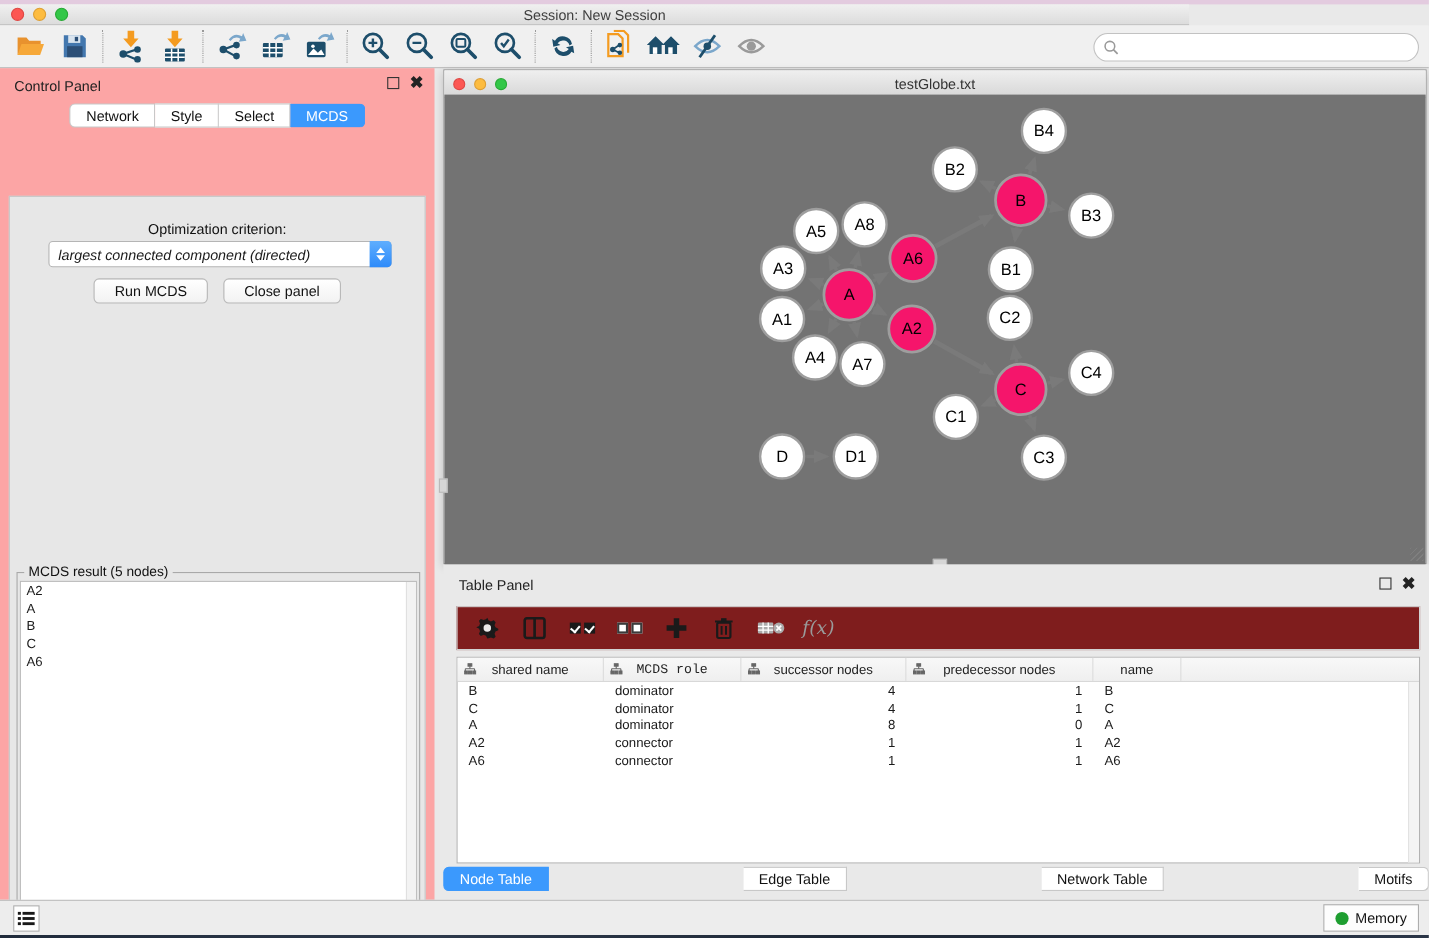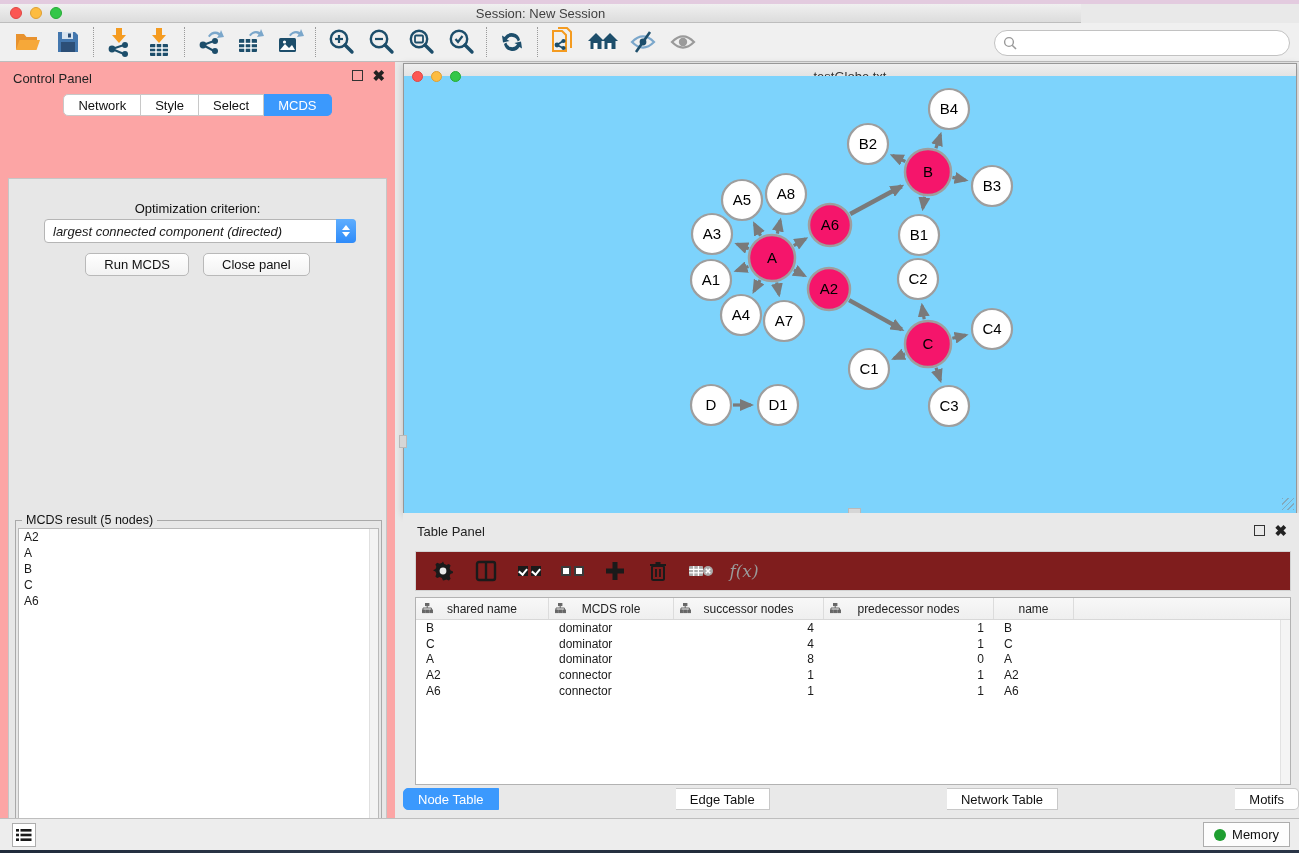--- a/index.html
+++ b/index.html
@@ -62,21 +62,21 @@
   .scroll-track { position:absolute; right:0; top:0; bottom:0; width:9px; background:#F3F3F3; border-left:1px solid #E0E0E0; }
 
   
   .net-window { position:absolute; left:403px; top:63px; width:894px; height:450px;
     border:1px solid #979797; background:#fff; box-shadow:0 2px 8px rgba(0,0,0,0.18); }
   .net-titlebar { position:relative; height:25px; background:linear-gradient(#EFEFEF,#D7D7D7);
     border-bottom:1px solid #B4B4B4; display:flex; align-items:center; }
   .net-titlebar .lights { margin-left:8px; }
   .net-titlebar .light { width:11px; height:11px; }
   .net-title { position:absolute; left:0; right:0; text-align:center; font-size:13px; color:#333; }
-  .net-canvas { position:absolute; left:0; top:12px; width:892px; height:481px; background:#7dd3fc; }
+  .net-canvas { position:absolute; left:0; top:22px; width:892px; height:481px; background:#737373; }
   .corner-grip { position:absolute; right:2px; bottom:2px; width:12px; height:12px; opacity:.55;
     background:repeating-linear-gradient(135deg,#888 0 1px,transparent 1px 4px); }
   .grip-left { position:absolute; left:-5px; top:371px; width:8px; height:13px; background:#D6D6D6; border:1px solid #B9B9B9; }
   .grip-bottom { position:absolute; left:444px; bottom:-4px; width:13px; height:8px; background:#D6D6D6; border:1px solid #B9B9B9; }
 
   
   .table-panel { position:absolute; left:403px; top:513px; width:896px; height:305px; background:#E9E9E9; }
   .tp-header { position:relative; height:36px; display:flex; align-items:center; padding-left:14px; font-size:13px; color:#222; }
   .tp-header .hdr-icons { position:absolute; right:12px; top:12px; display:flex; gap:9px; align-items:center; }
   .tp-toolbar { position:absolute; left:12px; top:38px; width:876px; height:40px; background:#7f1d1d;
@@ -520,21 +520,21 @@
               <line x1="1" y1="5" x2="9.4" y2="5" stroke-width="1"></line>
               <line x1="1" y1="5" x2="1" y2="7" stroke-width="1"></line>
               <line x1="9.4" y1="5" x2="9.4" y2="7" stroke-width="1"></line>
               <rect x="0" y="7" width="2.8" height="2.6"></rect>
               <rect x="3.8" y="7" width="2.8" height="2.6"></rect>
               <rect x="7.8" y="7" width="2.8" height="2.6"></rect>
             </g>
           </svg>
           <span>shared name</span>
         </div>
-        <div class="dt-hcell" style="width: 125px;">
+        <div class="dt-hcell" style="width: 125px; font-family: Liberation Mono, monospace;">
           <svg width="11" height="11" viewBox="0 0 11 11">
             <g fill="#666" stroke="#666">
               <rect x="3.5" y="0" width="3.4" height="2.6"></rect>
               <line x1="5.2" y1="2.6" x2="5.2" y2="5" stroke-width="1"></line>
               <line x1="1" y1="5" x2="9.4" y2="5" stroke-width="1"></line>
               <line x1="1" y1="5" x2="1" y2="7" stroke-width="1"></line>
               <line x1="9.4" y1="5" x2="9.4" y2="7" stroke-width="1"></line>
               <rect x="0" y="7" width="2.8" height="2.6"></rect>
               <rect x="3.8" y="7" width="2.8" height="2.6"></rect>
               <rect x="7.8" y="7" width="2.8" height="2.6"></rect>

